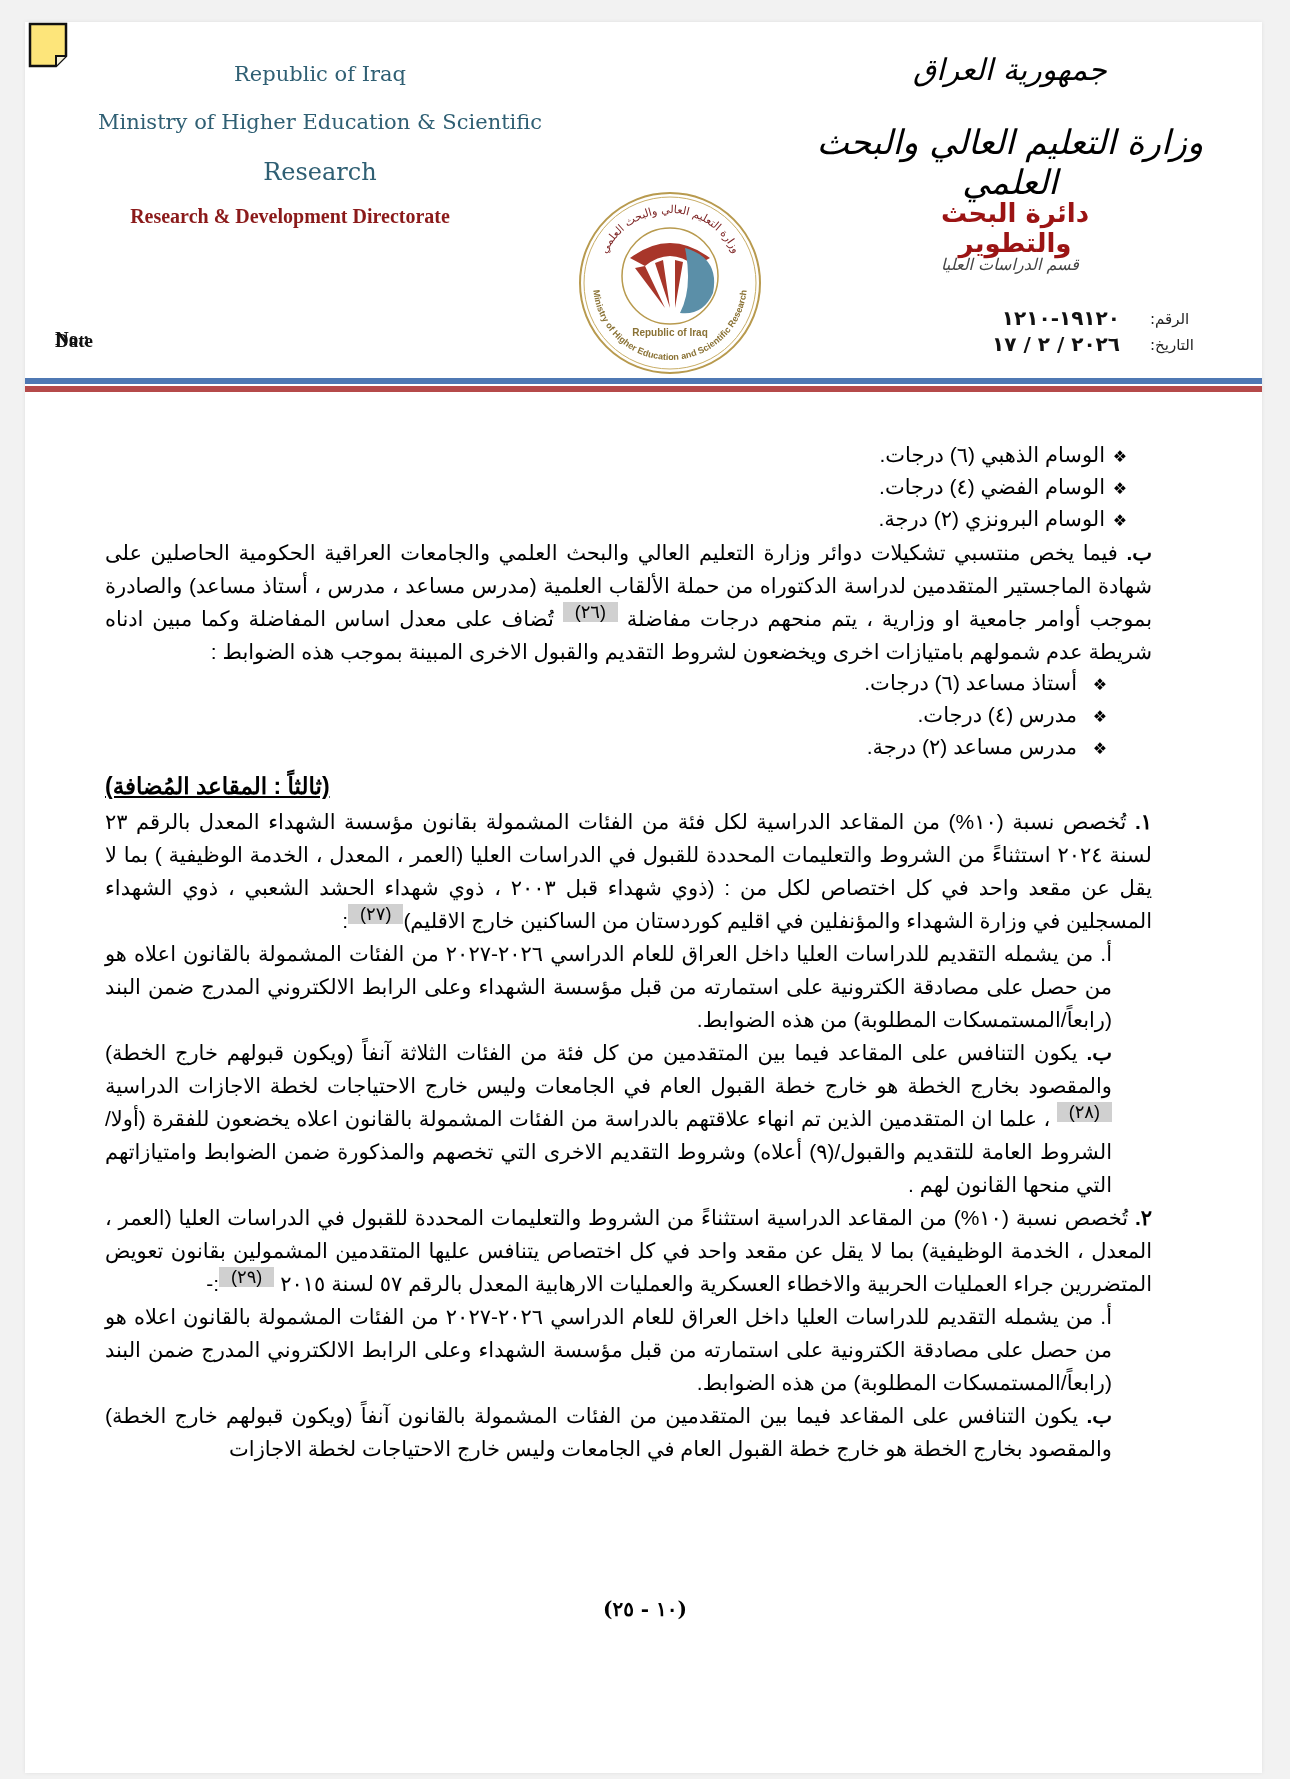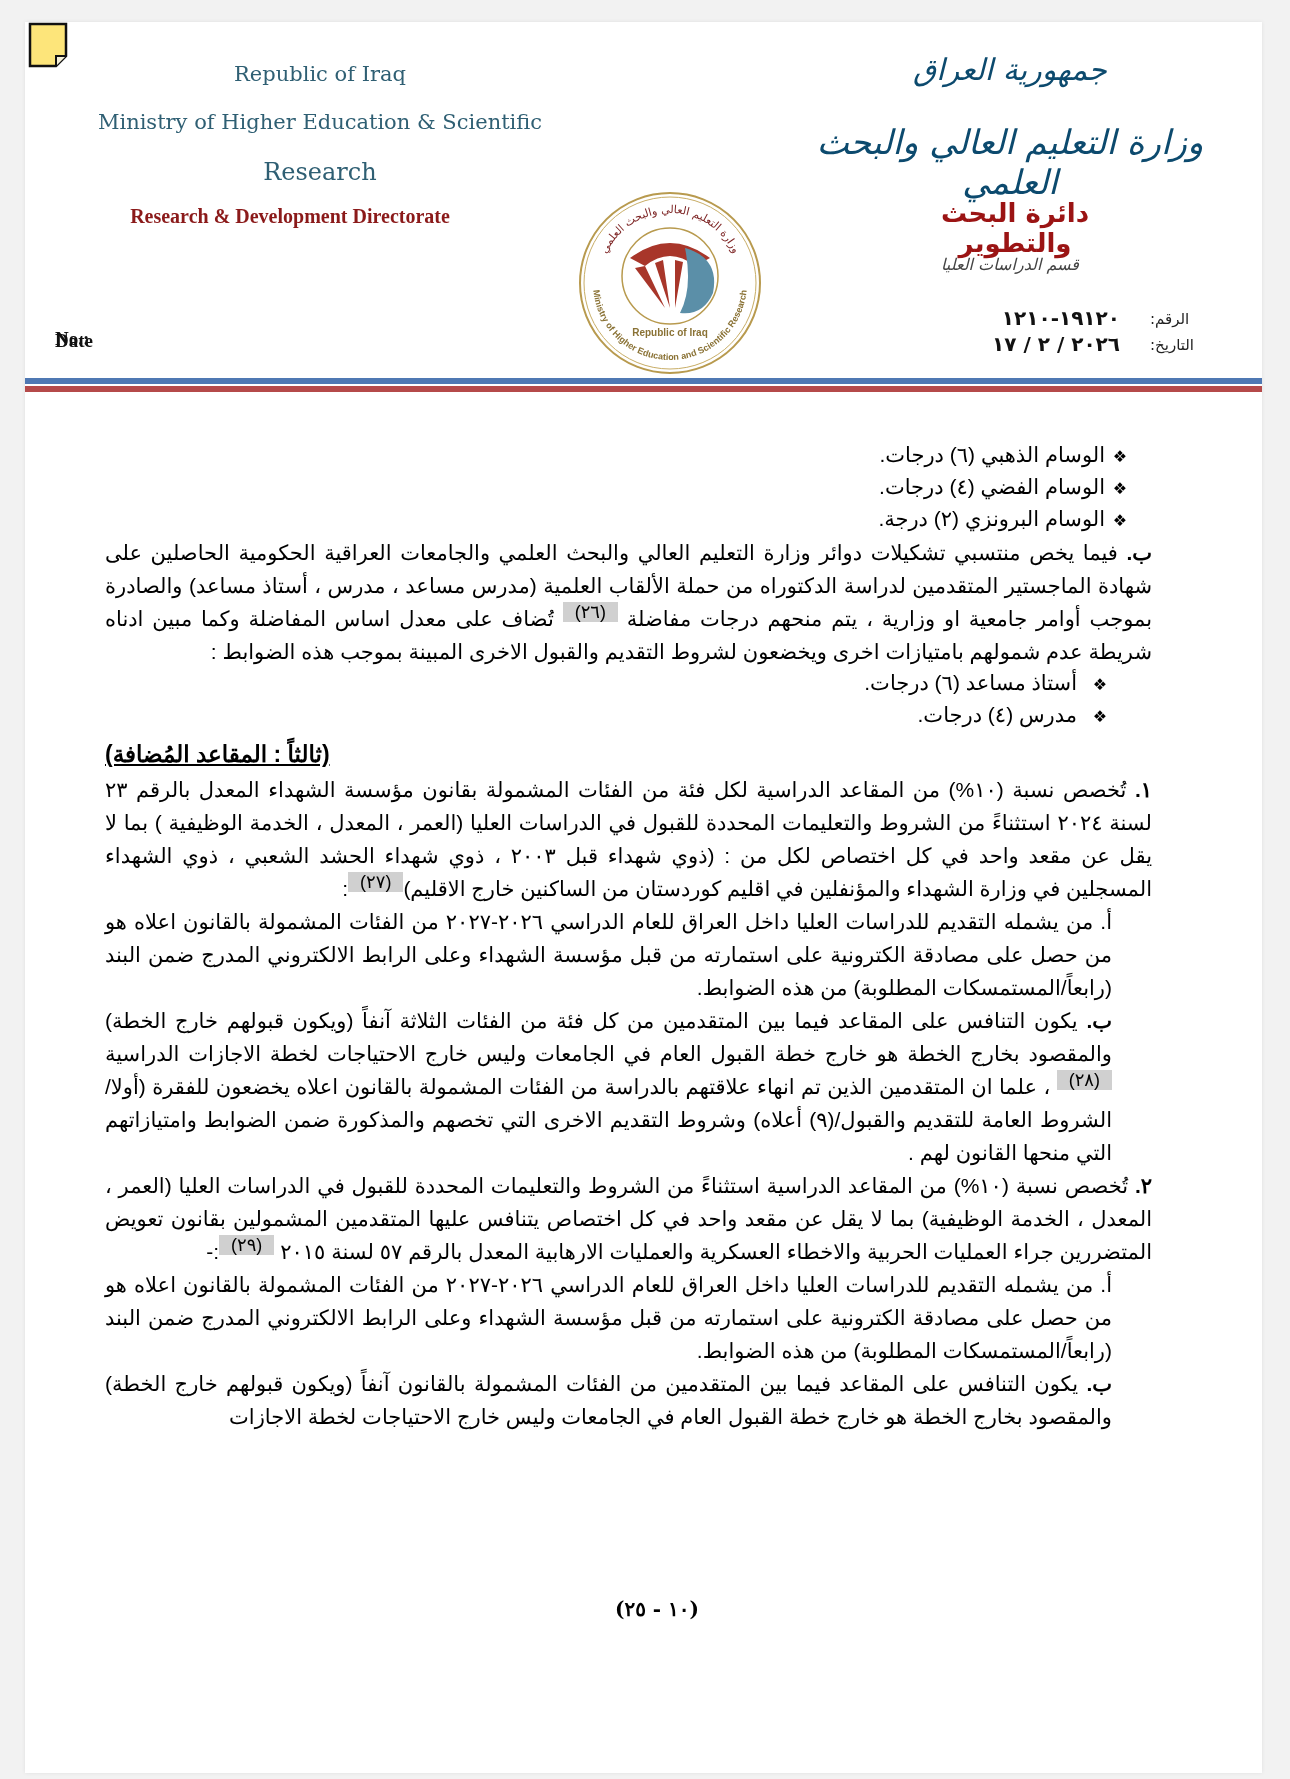--- a/index.html
+++ b/index.html
@@ -17,21 +17,21 @@
   .en { position:absolute; text-align:center; font-family:"DejaVu Serif", serif; color:#2f5f73; }
   .en.l1 { left:170px; top:62px; width:300px; font-size:21px; }
   .en.l2 { left:85px; top:110px; width:470px; font-size:21px; }
   .en.l3 { left:170px; top:158px; width:300px; font-size:24px; }
   .en.dir { left:70px; top:205px; width:440px; font-size:20px; font-weight:bold; color:#8b1a1a; font-family:"Liberation Serif", serif; }
   .en-meta { position:absolute; left:55px; font-family:"Liberation Serif", serif; font-weight:bold; font-size:19px; color:#111; }
   .en-meta.no { top:296px;margin-top:32px; }
   .en-meta.date { top:330px; }
 
   
-  .ar { position:absolute; direction:rtl; text-align:center; font-family:"DejaVu Serif", serif; color:#0c4a6e; }
+  .ar { position:absolute; direction:rtl; text-align:center; font-family:"DejaVu Serif", serif; color:#000000; }
   .ar.rep { left:880px; top:52px; width:260px; font-size:30px; font-style:italic; }
   .ar.min { left:800px; top:122px; width:420px; font-size:34px; font-style:italic; }
   .ar.dir { left:880px; top:198px; width:270px; font-size:26px; font-weight:bold; color:#9b1414; font-family:"DejaVu Sans", sans-serif; }
   .ar.dept { left:890px; top:255px; width:240px; font-size:16px; color:#444; font-style:italic; }
   .ar-meta-label { position:absolute; direction:rtl; left:1150px; font-size:15px; color:#222; width:70px; text-align:left; }
   .ar-meta-label.no { top:310px; }
   .ar-meta-label.date { top:336px; }
   .ar-meta-val { position:absolute; direction:rtl; left:930px; width:190px; text-align:right; font-size:20px; font-weight:bold; color:#111; letter-spacing:2px; }
   .ar-meta-val.no { top:306px; }
   .ar-meta-val.date { top:332px; }
@@ -50,21 +50,21 @@
   .bul { margin-right:25px; text-align:right; line-height:30px; }
   .bul .b { display:inline-block; width:22px; font-size:16px; }
   .para { text-align:justify; text-align-last:right; }
   .para .lab { font-weight:bold; }
   .indent { padding-right:40px; }
   .sub-bul { margin-right:45px; line-height:30px; }
   .sub-bul .b { display:inline-block; width:30px; font-size:16px; }
   .heading { text-align:left; font-weight:bold; text-decoration:underline; font-size:23px; margin:6px 0 2px; }
   .fn { font-size:18px; vertical-align:super; background:#d0d0d0; padding:0 12px; line-height:0; }
   .num { font-weight:bold; }
-  .pagenum { position:absolute; left:572px; top:1597px; width:170px; text-align:center; direction:rtl; font-family:"DejaVu Serif", serif; font-weight:bold; font-size:20px; }
+  .pagenum { position:absolute; left:560px; top:1597px; width:170px; text-align:center; direction:rtl; font-family:"DejaVu Serif", serif; font-weight:bold; font-size:20px; }
 </style>
 </head>
 <body>
 
 <div class="page"></div>
 
 <svg class="note-icon" viewBox="0 0 40 46">
   <path d="M2 2 H38 V34 L28 44 H2 Z" fill="#fde57a" stroke="#111" stroke-width="2.5"></path>
   <path d="M38 34 L28 34 L28 44" fill="#f5f0d8" stroke="#111" stroke-width="2"></path>
 </svg>
@@ -115,20 +115,21 @@
 
   <div class="para">
     <span class="lab">ب.</span>
     <span>فيما يخص منتسبي تشكيلات دوائر وزارة التعليم العالي والبحث العلمي والجامعات العراقية الحكومية الحاصلين على شهادة الماجستير المتقدمين لدراسة الدكتوراه من حملة الألقاب العلمية (مدرس مساعد ، مدرس ، أستاذ مساعد) والصادرة بموجب أوامر جامعية او وزارية ، يتم منحهم درجات مفاضلة</span>
     <span class="fn">(٢٦)</span>
     <span>تُضاف على معدل اساس المفاضلة وكما مبين ادناه شريطة عدم شمولهم بامتيازات اخرى ويخضعون لشروط التقديم والقبول الاخرى المبينة بموجب هذه الضوابط :</span>
   </div>
 
   <div class="sub-bul"><span class="b">❖</span><span>أستاذ مساعد (٦) درجات.</span></div>
   <div class="sub-bul"><span class="b">❖</span><span>مدرس (٤) درجات.</span></div>
+  <div class="sub-bul"><span class="b">❖</span><span>مدرس مساعد (٢) درجة.</span></div>
 
   <div class="heading">(ثالثاً : المقاعد المُضافة)</div>
 
   <div class="para">
     <span class="num">١.</span>
     <span>تُخصص نسبة (١٠%) من المقاعد الدراسية لكل فئة من الفئات المشمولة بقانون مؤسسة الشهداء المعدل بالرقم ٢٣ لسنة ٢٠٢٤ استثناءً من الشروط والتعليمات المحددة للقبول في الدراسات العليا (العمر ، المعدل ، الخدمة الوظيفية ) بما لا يقل عن مقعد واحد في كل اختصاص لكل من : (ذوي شهداء قبل ٢٠٠٣ ، ذوي شهداء الحشد الشعبي ، ذوي الشهداء المسجلين في وزارة الشهداء والمؤنفلين في اقليم كوردستان من الساكنين خارج الاقليم)</span><span class="fn">(٢٧)</span><span>:</span>
   </div>
   <div class="para indent">
     <span>أ.</span>
     <span>من يشمله التقديم للدراسات العليا داخل العراق للعام الدراسي ٢٠٢٦-٢٠٢٧ من الفئات المشمولة بالقانون اعلاه هو من حصل على مصادقة الكترونية على استمارته من قبل مؤسسة الشهداء وعلى الرابط الالكتروني المدرج ضمن البند (رابعاً/المستمسكات المطلوبة) من هذه الضوابط.</span>

